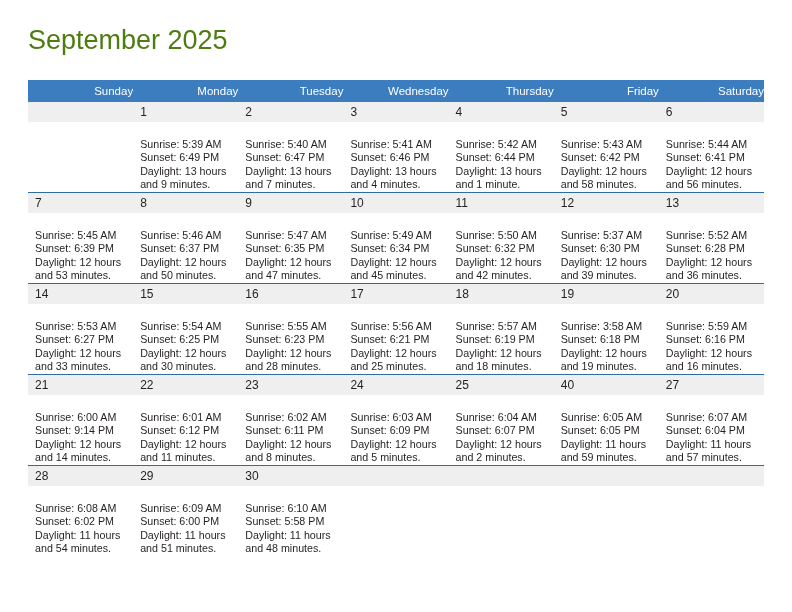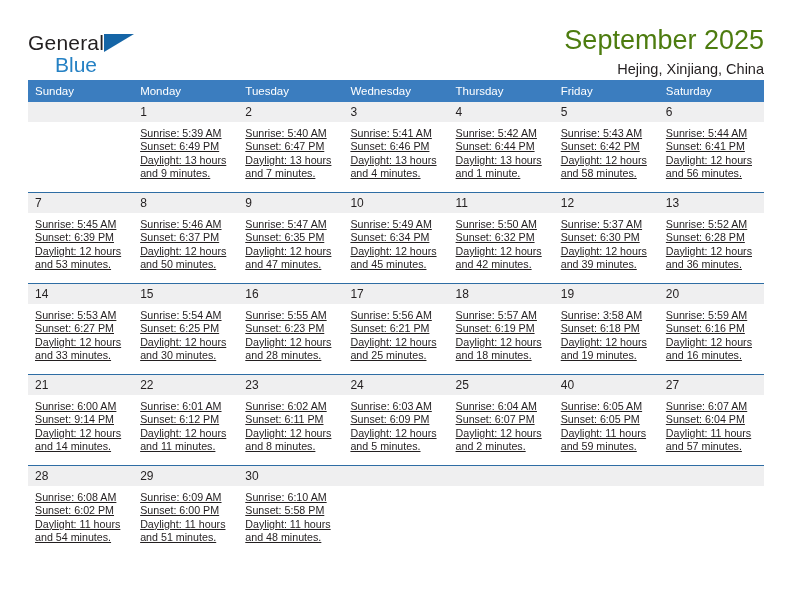--- a/index.html
+++ b/index.html
@@ -87,21 +87,21 @@
     margin-top: 6px;
     width: 736px;
     border-collapse: collapse;
     table-layout: fixed;
   }
   .calendar th {
     background: #3b7dbf;
     color: #ffffff;
     font-size: 11.5px;
     font-weight: normal;
-    text-align: left;
+    text-align: right;
     padding: 5px 0 5px 7px;
     height: 20px;
     box-sizing: border-box;
     margin-left: 36px;
   }
 
   .week-row > td {
     padding: 0;
     vertical-align: top;
     border-top: 1.6px solid #2e6da4;
@@ -123,46 +123,39 @@
     color: #231f20;
     padding: 3px 0 3px 7px;
     height: 20px;
     box-sizing: border-box;
     line-height: 14px;
   }
   .cell.empty .daynum {
     background: #efeff0;
   }
   .info {
-    padding: 5px 6px 0 7px;
+    padding: 16px 6px 0 7px;
     font-size: 10.7px;
     line-height: 13.4px;
     color: #231f20;
-    text-decoration: underline;
   }
   .info div {
     white-space: nowrap;
   }
 </style>
 </head>
 <body>
 
 <div class="page">
 
   <div class="header">
 
-    <div class="logo">
-      <span class="logo-general">General</span>
-      <span class="logo-tri"></span>
-      <span class="logo-blue">Blue</span>
-    </div>
 
     <div class="titles">
       <div class="cal-title">September 2025</div>
-      <div class="cal-sub">Hejing, Xinjiang, China</div>
     </div>
 
   </div>
 
   <table class="calendar">
     <thead>
       <tr>
         <th>Sunday</th>
         <th>Monday</th>
         <th>Tuesday</th>

